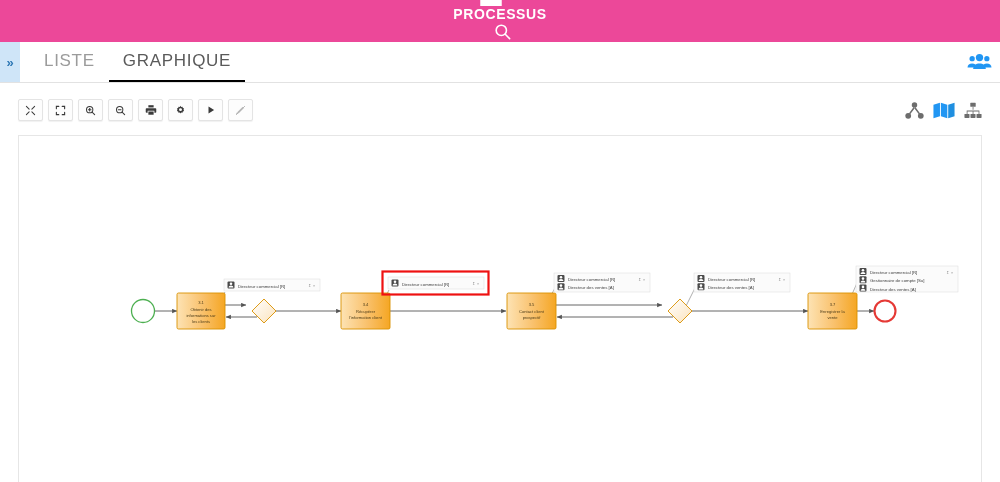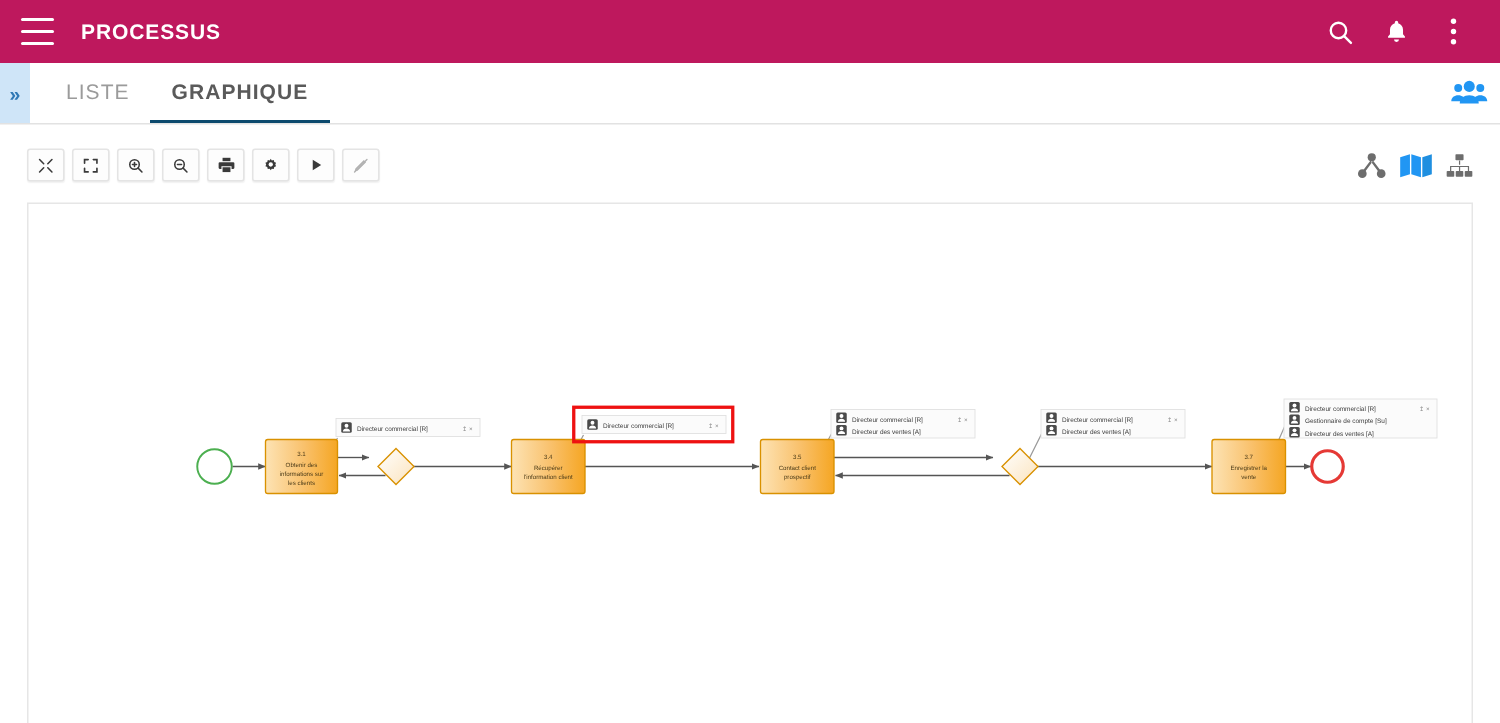--- a/index.html
+++ b/index.html
@@ -7,25 +7,26 @@
     margin: 0; padding: 0;
     width: 1000px; height: 482px;
     background: #ffffff;
     font-family: "Liberation Sans", sans-serif;
     overflow: hidden;
   }
 
   
   .appbar {
     height: 42px;
-    background: #be185d;
+    background: #ec4899;
     display: flex;
     align-items: center;
     padding: 0 14px;
     color: #ffffff;
+    flex-direction: column;
   }
   .hamburger {
     width: 22px; height: 18px;
     display: flex; flex-direction: column; justify-content: space-between;
     cursor: pointer;
     margin-right: 18px;
   }
   .hamburger i { display: block; height: 2px; background: #ffffff; border-radius: 1px; }
   .app-title {
     font-size: 14px;
@@ -57,30 +58,30 @@
     display: flex; align-items: center; justify-content: center;
     color: #2f78b5;
     font-size: 13px;
     font-weight: bold;
     cursor: pointer;
   }
   .tabs { display: flex; align-items: stretch; margin-left: 10px; }
   .tab {
     display: flex; align-items: center;
     padding: 0 14px;
-    font-size: 14px;
+    font-size: 17px;
     letter-spacing: 0.7px;
     color: #9b9b9b;
     cursor: pointer;
     border-bottom: 2px solid transparent;
   }
   .tab.active {
     color: #5a5a5a;
-    border-bottom: 2px solid #0c4a6e;
-    font-weight: bold;
+    border-bottom: 2px solid #000000;
+    font-weight: normal;
   }
   .tabbar-spacer { flex: 1; }
   .tab-right-icon {
     display: flex; align-items: center; justify-content: center;
     width: 42px;
     cursor: pointer;
   }
 
   
   .editor-wrap {

